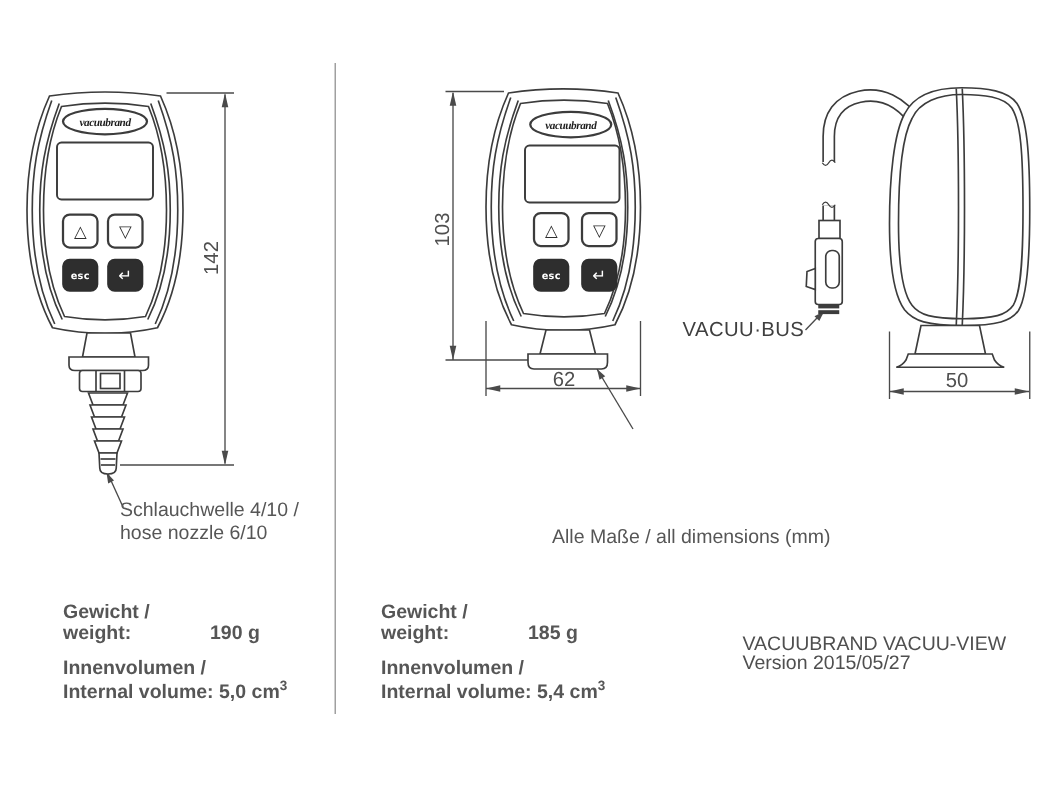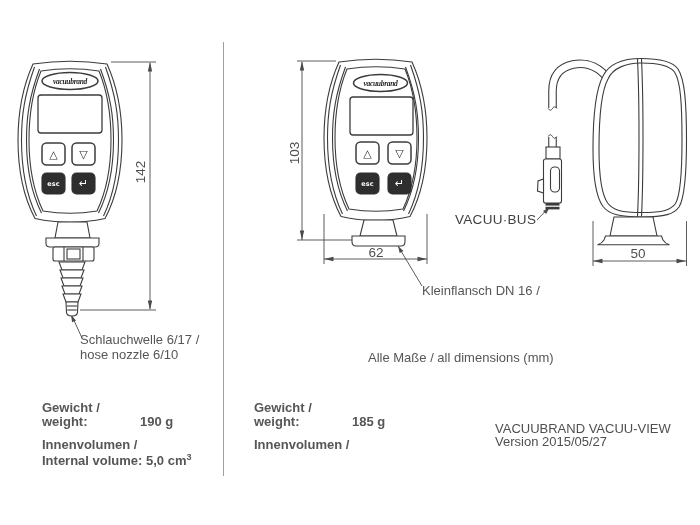--- a/index.html
+++ b/index.html
@@ -179,25 +179,24 @@
   <div class="t btn-glyph tri" style="left:388px;top:142px;width:23px;height:22px;">▽</div>
   <div class="t btn-glyph esc" style="left:356px;top:173px;width:23px;height:21px;">esc</div>
   <div class="t btn-glyph ret" style="left:388px;top:173px;width:23px;height:21px;">↵</div>
 
   <div class="t dim vert" style="left:125px;top:164px;width:32px;height:16px;">142</div>
   <div class="t dim vert" style="left:279px;top:145px;width:32px;height:16px;">103</div>
   <div class="t dim" style="left:361px;top:245px;width:30px;">62</div>
   <div class="t dim" style="left:623px;top:246px;width:30px;">50</div>
 
   <div class="t lbl" style="left:80px;top:333px;">
-    <span style="display:block;">Schlauchwelle 6/17 /</span>
+    <span style="display:block;">Schlauchwelle 4/10 /</span>
     <span style="display:block;">hose nozzle 6/10</span>
   </div>
   <div class="t lbl" style="left:422px;top:284px;">
-    <span style="display:block;">Kleinflansch DN 16 /</span>
   </div>
   <div class="t buslbl" style="left:455px;top:212px;">VACUU·BUS</div>
 
   <div class="t lbl" style="left:368px;top:351px;">Alle Maße / all dimensions (mm)</div>
 
   <div class="spec" style="left:42px;top:401px;">
     <div class="row">Gewicht /</div>
     <div class="row">
       <span>weight:</span>
       <span class="val">190 g</span>
@@ -212,20 +211,23 @@
 
   <div class="spec" style="left:254px;top:401px;">
     <div class="row">Gewicht /</div>
     <div class="row">
       <span>weight:</span>
       <span class="val">185 g</span>
     </div>
     <div class="gap"></div>
     <div class="row">Innenvolumen /</div>
     <div class="gap" style="height:2px;"></div>
+    <div class="row">
+      <span>Internal volume: 5,4 cm</span><span class="sup">3</span>
+    </div>
   </div>
 
   <div class="t footer" style="left:495px;top:422px;">
     <span style="display:block;">VACUUBRAND VACUU-VIEW</span>
     <span style="display:block;">Version 2015/05/27</span>
   </div>
 
 </div>
 
 </body></html>

